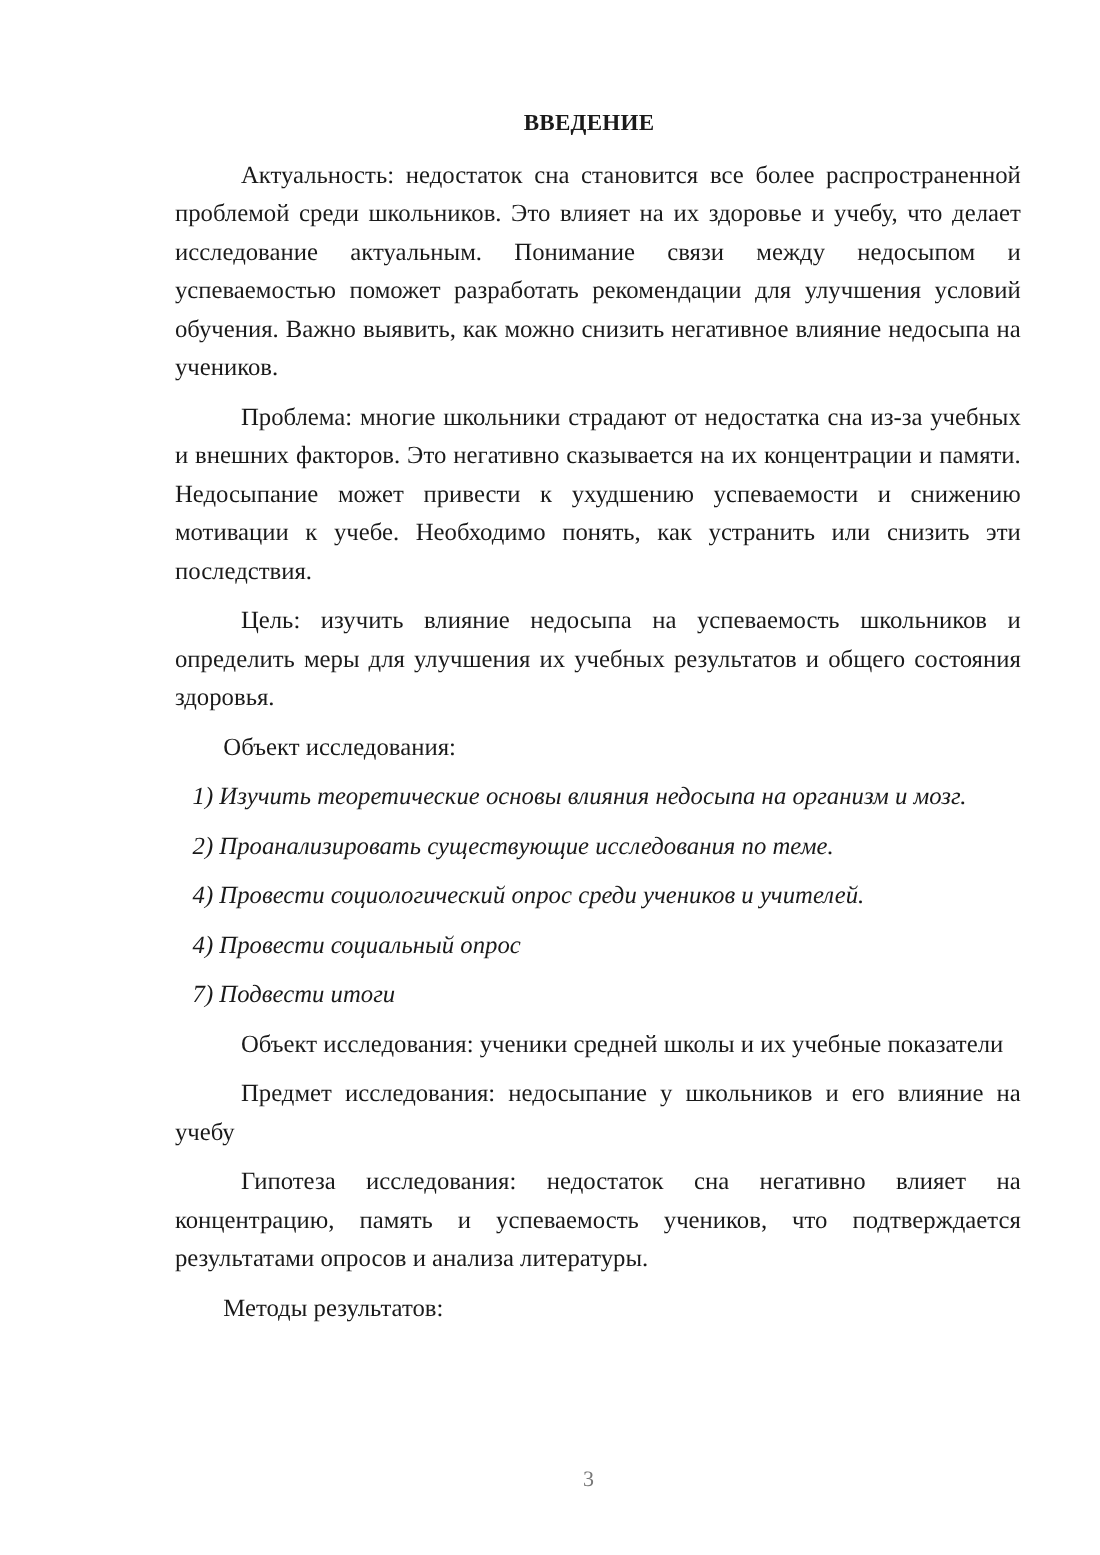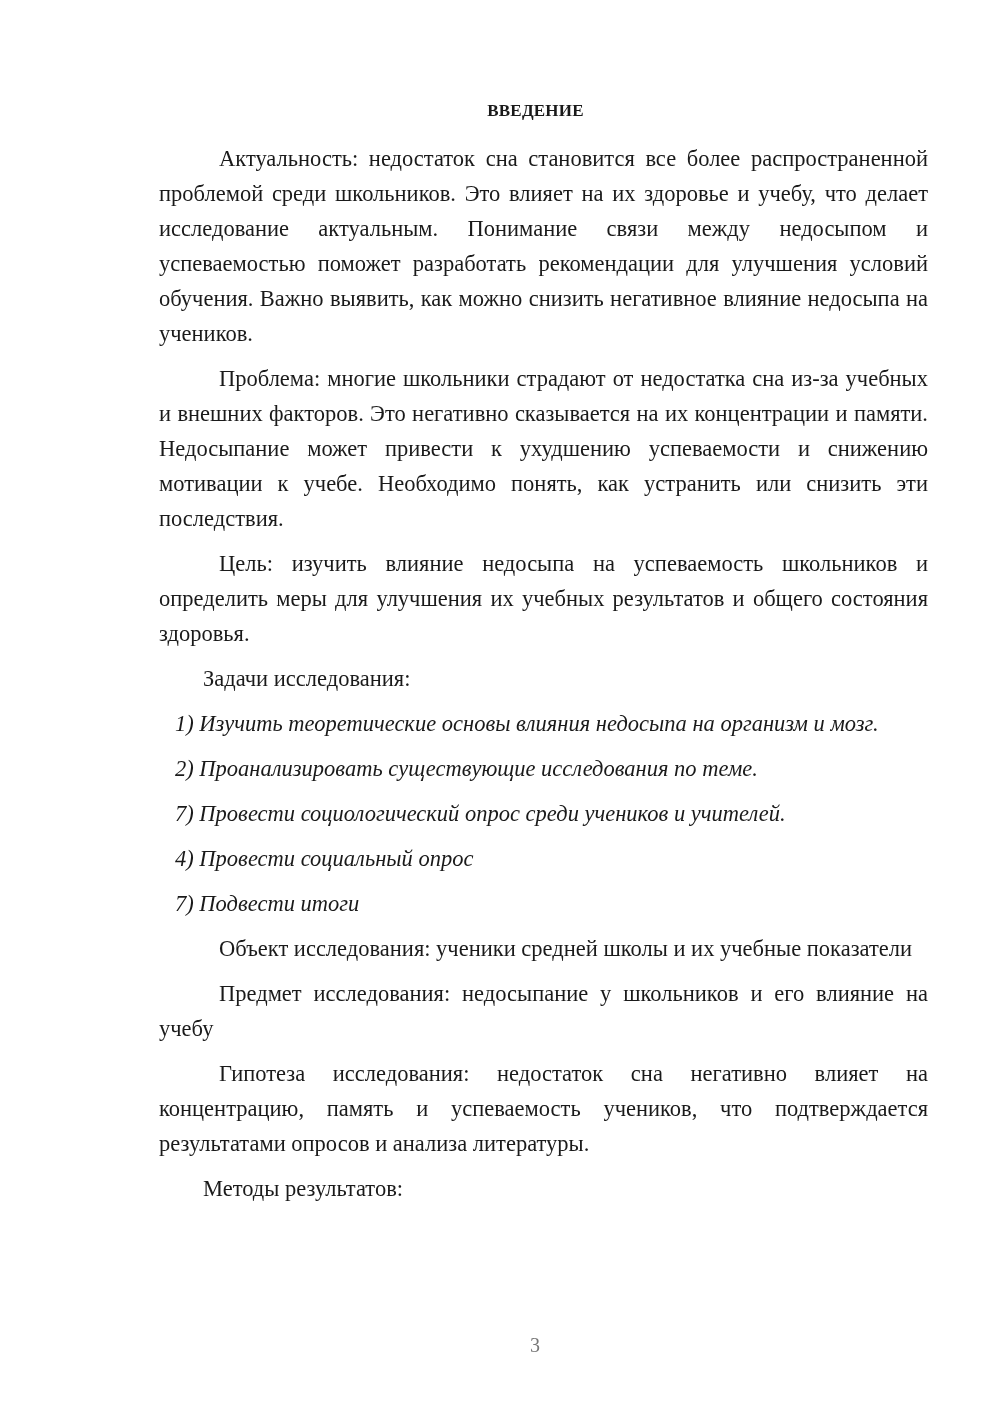--- a/index.html
+++ b/index.html
@@ -7,21 +7,21 @@
   .page {
     position: absolute; left: 0; top: 0; width: 1000px; height: 1414px;
     background: #ffffff; color: #1a1a1a;
     font-family: "Liberation Serif", "DejaVu Serif", serif;
   }
   .content {
     position: absolute; left: 143px; top: 96px; width: 785px;
     font-size: 22.5px; line-height: 35px;
   }
   .title {
-    text-align: center; font-weight: bold; font-size: 17px;
+    text-align: center; font-weight: bold; font-size: 21px;
     line-height: 30px; margin: 0 0 15px 0; letter-spacing: 0.2px;
   }
   .para {
     text-align: justify; text-indent: 60px; margin: 0 0 10px 16px;
   }
   .heading-para { text-indent: 60px; margin: 0 0 10px 0; }
   .list-item {
     text-align: justify; text-indent: 32px; margin: 0 0 10px 0; font-style: italic;
   }
   .page-number {
@@ -34,26 +34,26 @@
 </head>
 <body>
 
 <div class="page">
   <div class="content">
     <div class="title">ВВЕДЕНИЕ</div>
 
     <p class="para">Актуальность: недостаток сна становится все более распространенной проблемой среди школьников. Это влияет на их здоровье и учебу, что делает исследование актуальным. Понимание связи между недосыпом и успеваемостью поможет разработать рекомендации для улучшения условий обучения. Важно выявить, как можно снизить негативное влияние недосыпа на учеников.</p>
     <p class="para">Проблема: многие школьники страдают от недостатка сна из-за учебных и внешних факторов. Это негативно сказывается на их концентрации и памяти. Недосыпание может привести к ухудшению успеваемости и снижению мотивации к учебе. Необходимо понять, как устранить или снизить эти последствия.</p>
     <p class="para">Цель: изучить влияние недосыпа на успеваемость школьников и определить меры для улучшения их учебных результатов и общего состояния здоровья.</p>
-    <p class="heading-para">Задачи исследования:</p>
+    <p class="heading-para">Объект исследования:</p>
 
     <div>
       <p class="list-item">1) Изучить теоретические основы влияния недосыпа на организм и мозг.</p>
       <p class="list-item">2) Проанализировать существующие исследования по теме.</p>
-      <p class="list-item">7) Провести социологический опрос среди учеников и учителей.</p>
+      <p class="list-item">4) Провести социологический опрос среди учеников и учителей.</p>
       <p class="list-item">4) Провести социальный опрос</p>
       <p class="list-item">7) Подвести итоги</p>
     </div>
 
     <p class="para">Объект исследования: ученики средней школы и их учебные показатели</p>
     <p class="para">Предмет исследования: недосыпание у школьников и его влияние на учебу</p>
     <p class="para">Гипотеза исследования: недостаток сна негативно влияет на концентрацию, память и успеваемость учеников, что подтверждается результатами опросов и анализа литературы.</p>
     <p class="heading-para">Методы результатов:</p>
   </div>
 

